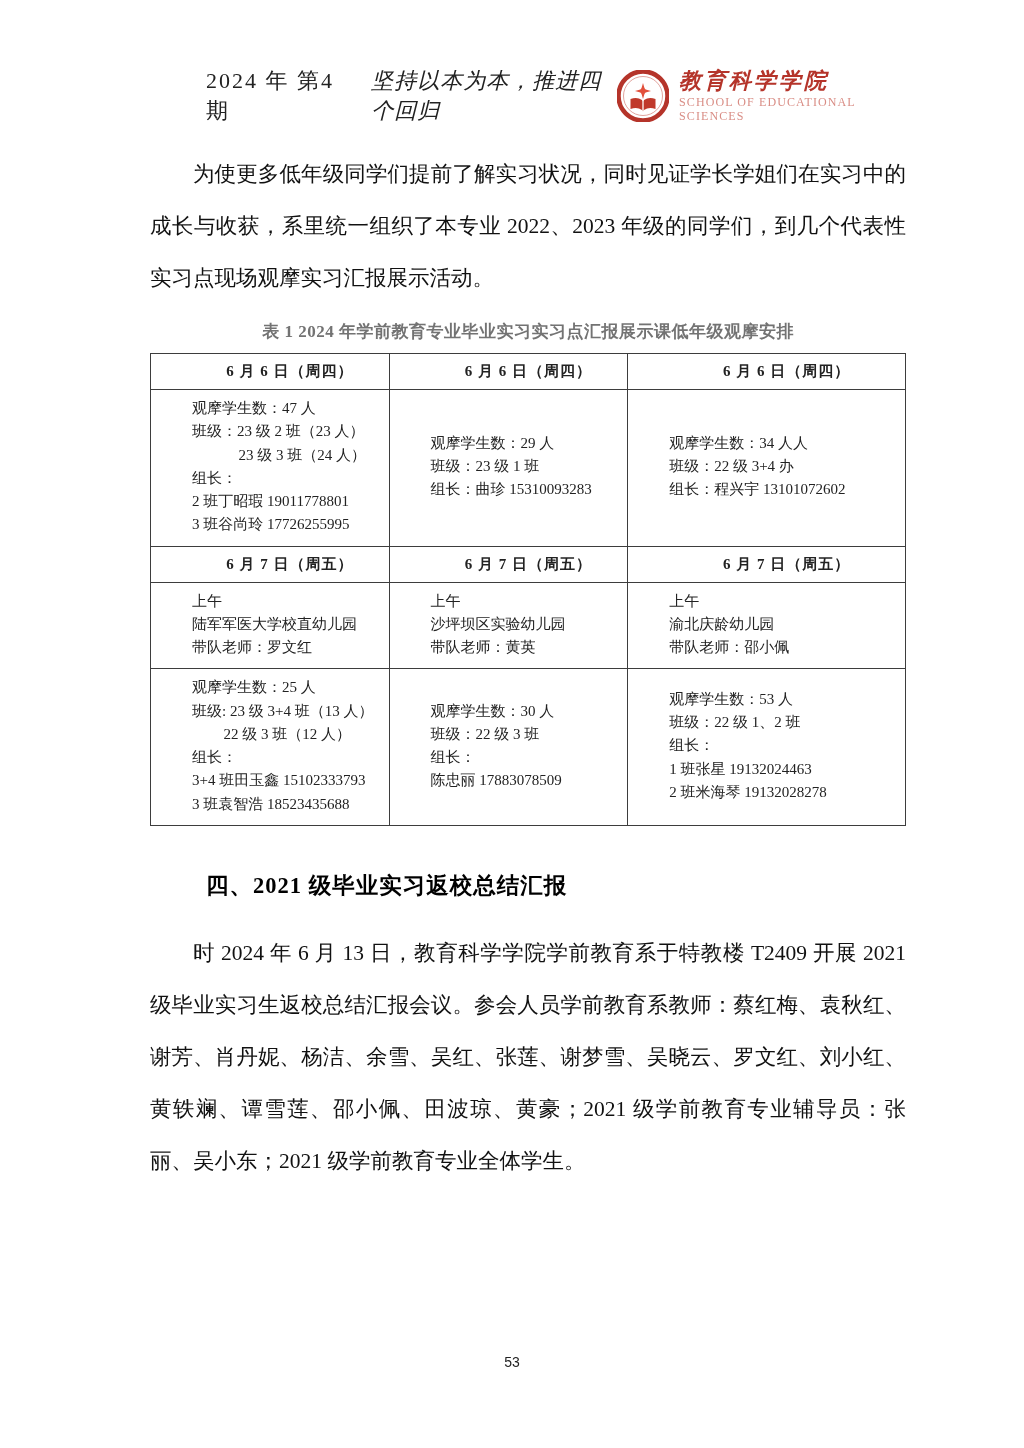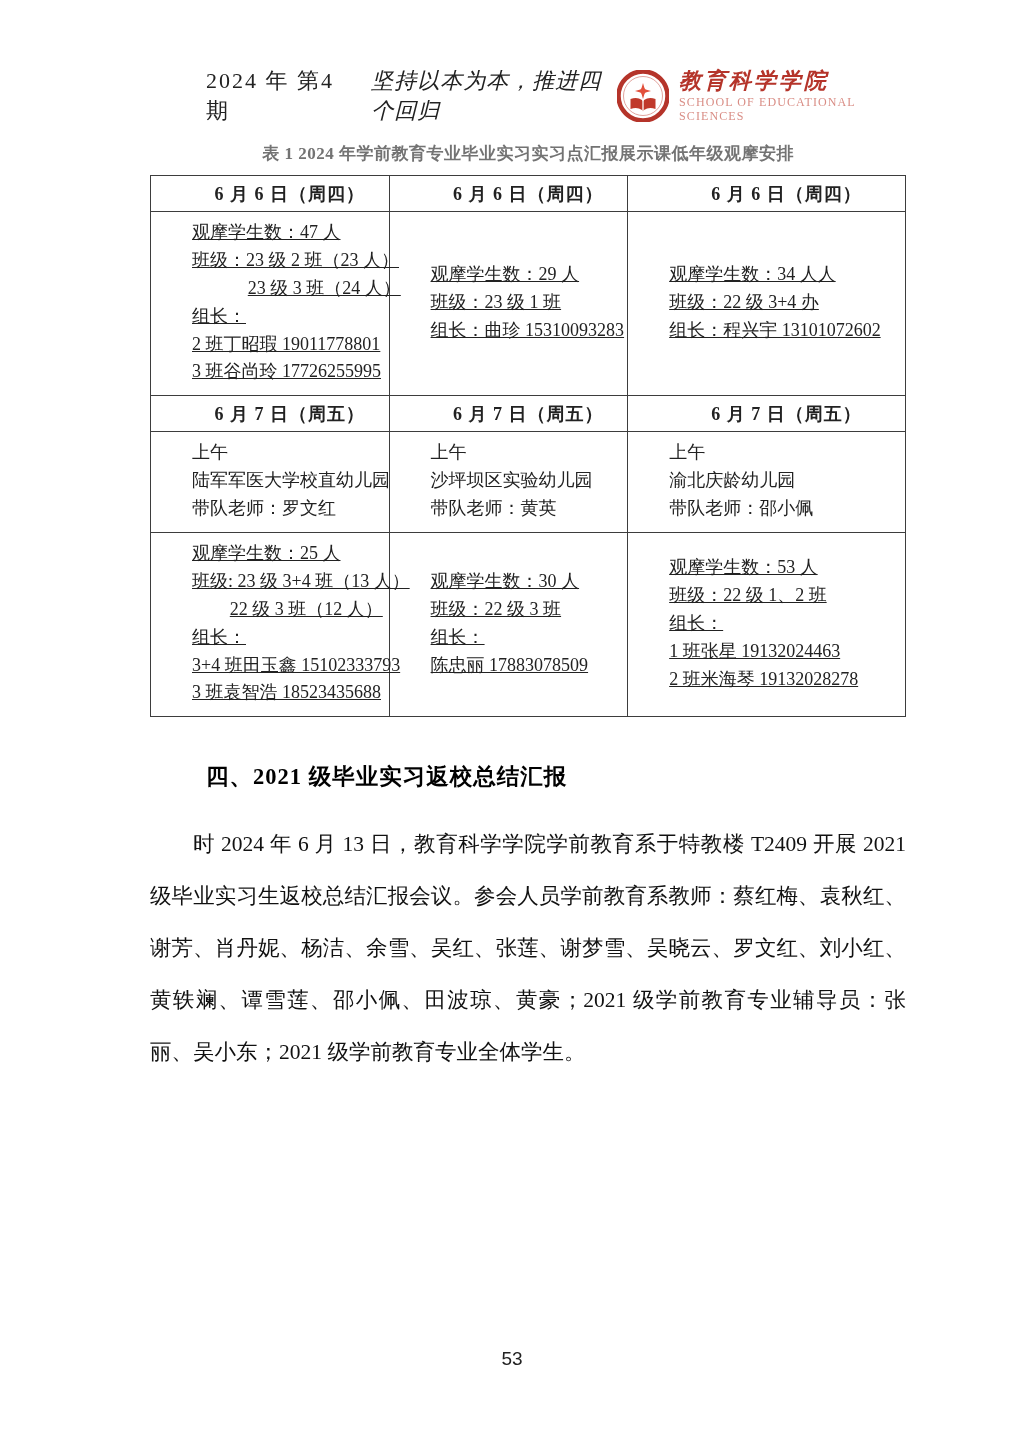--- a/index.html
+++ b/index.html
@@ -33,43 +33,43 @@
   
   .tbl-caption{
     margin-top:16px;text-align:center;font-weight:bold;
     font-size:17px;letter-spacing:.5px;color:#737373;
   }
   table.sched{
     width:100%;margin-top:10px;border-collapse:collapse;table-layout:fixed;
   }
   table.sched td{
     border:1px solid #3d3d3d;vertical-align:middle;
-    font-size:18px;color:#222;box-sizing:border-box;padding-left:41px;
+    font-size:15px;color:#222;box-sizing:border-box;padding-left:41px;
   }
   col.c1,col.c2{width:31.6%;}
   col.c3{width:36.8%;}
   td.date-cell{
     text-align:center;font-weight:bold;font-size:17px;
     height:36px;letter-spacing:1px;
   }
   td.info-cell{padding:7px 8px 9px 15px;}
   td.visit-cell{height:70px;}
-  td.stats-cell{height:140px;text-decoration:underline;}
+  td.stats-cell{height:140px;}
   .cl{line-height:1.55;white-space:nowrap;}
   .cl.ind3{margin-left:3.1em;}
   .cl.ind2{margin-left:2.1em;}
   
   .section-heading{
     margin-top:44px;padding-left:56px;
     font-size:22.5px;font-weight:bold;color:#000;letter-spacing:1px;
   }
   
   .page-number{
     position:absolute;left:0;right:0;bottom:78px;
-    text-align:center;font-size:19px;color:#222;
+    text-align:center;font-size:14px;color:#222;
     font-family:"Liberation Sans","DejaVu Sans",sans-serif;
   }
 </style>
 </head>
 <body>
 
 <div class="page">
 
   <div class="header">
     <div class="header-left">
@@ -88,20 +88,21 @@
         <path d="M38.5 29 Q32 26.5 27 30 L27 40 Q32 36.5 38.5 39 Z" fill="#c0392b"></path>
         <path d="M25 30 L26 31.5 L27 30 L27 40 L26 41.5 L25 40 Z" fill="#e8b7b0"></path>
       </svg>
       <div class="brand">
         <span class="brand-cn">教育科学学院</span>
         <span class="brand-en">SCHOOL OF EDUCATIONAL SCIENCES</span>
       </div>
     </div>
   </div>
 
+  <p class="para para1">为使更多低年级同学们提前了解实习状况，同时见证学长学姐们在实习中的成长与收获，系里统一组织了本专业 2022、2023 年级的同学们，到几个代表性实习点现场观摩实习汇报展示活动。</p>
 
   <div class="tbl-caption">表 1 2024 年学前教育专业毕业实习实习点汇报展示课低年级观摩安排</div>
 
   <table class="sched">
     <colgroup>
         <col class="c1">
         <col class="c2">
         <col class="c3">
       </colgroup>
 

